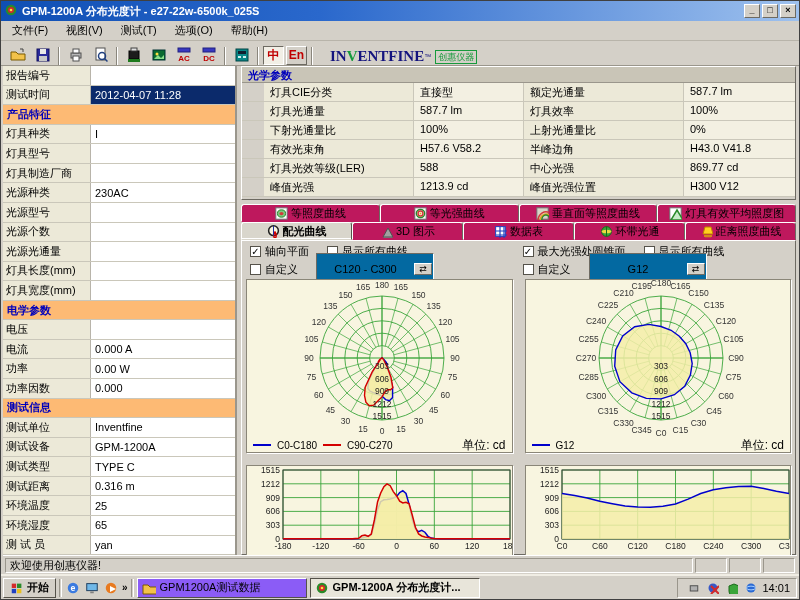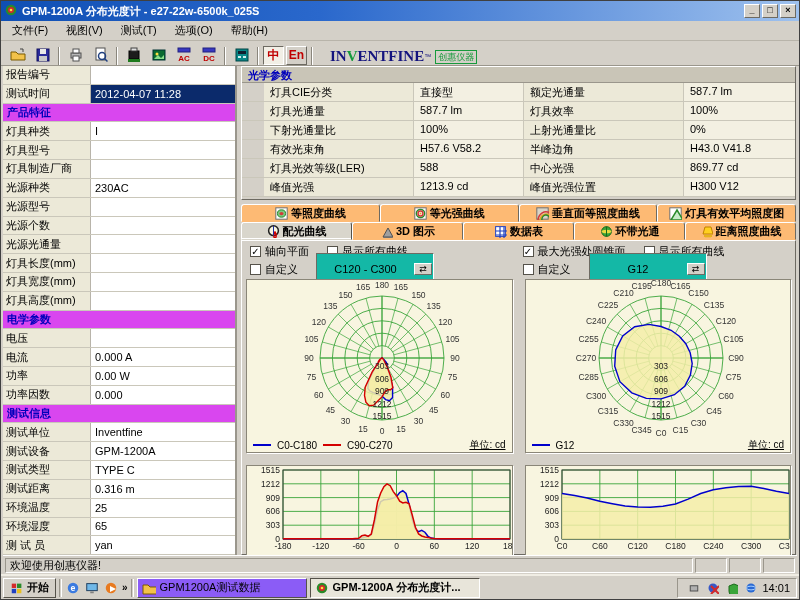--- a/index.html
+++ b/index.html
@@ -34,65 +34,65 @@
   .brand .tm{font-size:7px;color:#14147e;vertical-align:top;}
   .brand .tagline{margin-left:4px;border:1px solid #169a3c;color:#169a3c;font-size:9px;padding:0 2px;line-height:12px;}
   
   .main{position:absolute;top:65px;left:2px;right:2px;bottom:44px;}
   .left-panel{position:absolute;top:0;left:0;width:234px;height:100%;
     display:flex;flex-direction:column;border-right:2px solid #9a968c;background:#fff;}
   .lrow{flex:1 0 0;display:flex;min-height:0;border-bottom:1px solid #cac7ba;}
   .lrow .lab{width:88px;background:#ece9d8;border-right:1px solid #b8b4aa;
     padding:2px 3px;overflow:hidden;white-space:nowrap;display:flex;align-items:center;}
   .lrow .val{flex:1;background:#fff;padding:2px 4px;overflow:hidden;white-space:nowrap;display:flex;align-items:center;}
-  .lrow.sec{background:#d946ef;color:#0000bb;font-weight:bold;align-items:center;padding-left:4px;}
+  .lrow.sec{background:#fdba74;color:#0000bb;font-weight:bold;align-items:center;padding-left:4px;}
   .lrow .val.sel{background:#0b2a6b;color:#fff;}
   .right-panel{position:absolute;top:0;left:238px;right:0;height:100%;}
   
   .optical{position:absolute;top:0;left:0;right:1px;height:134px;
     border:1px solid;border-color:#fff #6d6a62 #6d6a62 #fff;background:#d4d0c8;}
   .ophead{height:16px;background:#c9c5b7;color:#0000bb;font-weight:bold;
     padding:1px 6px;border-bottom:1px solid #9a968c;}
   .orow{display:flex;height:19px;border-bottom:1px solid #cac7ba;padding-left:22px;}
   .orow div{padding:2px 6px;white-space:nowrap;overflow:hidden;}
   .orow .c1{width:150px;background:#ece9d8;border-right:1px solid #cac7ba;}
   .orow .c2{width:110px;background:#f3f0e2;border-right:1px solid #cac7ba;}
   .orow .c3{width:160px;background:#ece9d8;border-right:1px solid #cac7ba;}
   .orow .c4{flex:1;background:#f3f0e2;}
   
   .tabs{position:absolute;top:138px;left:0;right:1px;height:36px;}
   .tabrow{display:flex;height:18px;}
   .tab{flex:1;display:flex;align-items:center;justify-content:center;gap:3px;
-    background:#fdba74;border:1px solid;border-color:#fff #6d6a62 transparent #fff;
-    border-radius:3px 3px 0 0;white-space:nowrap;overflow:hidden;font-size:11px;font-weight:bold;}
+    background:#be185d;border:1px solid;border-color:#fff #6d6a62 transparent #fff;
+    border-radius:3px 3px 0 0;white-space:nowrap;overflow:hidden;font-size:11px;}
   .tab.active{background:#d9d6cc;border-color:#fff #55524a transparent #fff;
     box-shadow:0 -1px 0 #fff inset;font-weight:bold;position:relative;z-index:3;}
   .tabicon{width:13px;height:13px;flex:0 0 13px;}
   
   .tclient{position:absolute;top:174px;left:0;right:1px;bottom:0;
     border:1px solid;border-color:#fff #6d6a62 #6d6a62 #fff;background:#d4d0c8;
     display:flex;flex-direction:column;}
   .ctrls{height:36px;display:flex;padding:2px 4px 0 4px;}
   .ctrlcol{flex:1;display:flex;flex-direction:column;gap:2px;padding:0 4px;}
   .ctrlline{display:flex;align-items:center;height:16px;gap:4px;}
   .cb{width:11px;height:11px;background:#fff;border:1px solid #55524a;
     font-size:10px;line-height:9px;text-align:center;color:#000;flex:0 0 11px;}
   .cblab{margin-right:14px;white-space:nowrap;}
   .combo{width:118px;height:32px;border:1px solid;border-color:#6d6a62 #fff #fff #6d6a62;
-    background:#14b8a6;display:flex;align-items:center;}
+    background:#0369a1;display:flex;align-items:center;}
   .combo .ctext{flex:1;text-align:center;}
   .combo .cbtn{width:18px;height:12px;margin-right:1px;background:#d4d0c8;
     border:1px solid;border-color:#fff #6d6a62 #6d6a62 #fff;font-size:9px;line-height:10px;text-align:center;}
   .chartgrid{flex:1;display:grid;grid-template-columns:1fr 1fr;grid-template-rows:1fr 92px;
     gap:12px;padding:2px 4px 4px 4px;}
   .chartbox{background:#f8f5e0;border:1px solid #8a8678;box-shadow:1px 1px 0 #fff;
     position:relative;overflow:hidden;display:flex;flex-direction:column;}
   .legend{height:14px;display:flex;align-items:center;padding:0 6px;gap:6px;font-size:10px;}
   .legswatch{display:inline-block;width:18px;height:0;border-top:2px solid #00c;}
-  .legunit{margin-left:auto;font-size:10px;text-decoration:underline;}
+  .legunit{margin-left:auto;font-size:12px;}
   
   .statusbar{position:absolute;left:2px;right:2px;bottom:25px;height:19px;background:#d4d0c8;
     display:flex;align-items:center;border-top:1px solid #fff;}
   .spane{border:1px solid;border-color:#9a968c #fff #fff #9a968c;height:15px;
     display:flex;align-items:center;padding:0 4px;}
   .spane.msg{flex:1;margin:0 2px;}
   .spane.small{width:32px;margin-right:2px;}
   .taskbar{position:absolute;left:0;right:0;bottom:0;height:25px;background:#d4d0c8;
     border-top:2px solid #f0ede4;display:flex;align-items:center;padding:0 2px;gap:3px;}
   .startbtn{height:20px;display:flex;align-items:center;gap:3px;padding:0 6px;
@@ -247,24 +247,20 @@
         <div class="lrow">
           <div class="lab">光源光通量</div>
           <div class="val"></div>
         </div>
         <div class="lrow">
           <div class="lab">灯具长度(mm)</div>
           <div class="val"></div>
         </div>
         <div class="lrow">
           <div class="lab">灯具宽度(mm)</div>
-          <div class="val"></div>
-        </div>
-        <div class="lrow">
-          <div class="lab">灯具高度(mm)</div>
           <div class="val"></div>
         </div>
         <div class="lrow sec">电学参数</div>
         <div class="lrow">
           <div class="lab">电压</div>
         </div>
         <div class="lrow">
           <div class="lab">电流</div>
           <div class="val">0.000 A</div>
         </div>

